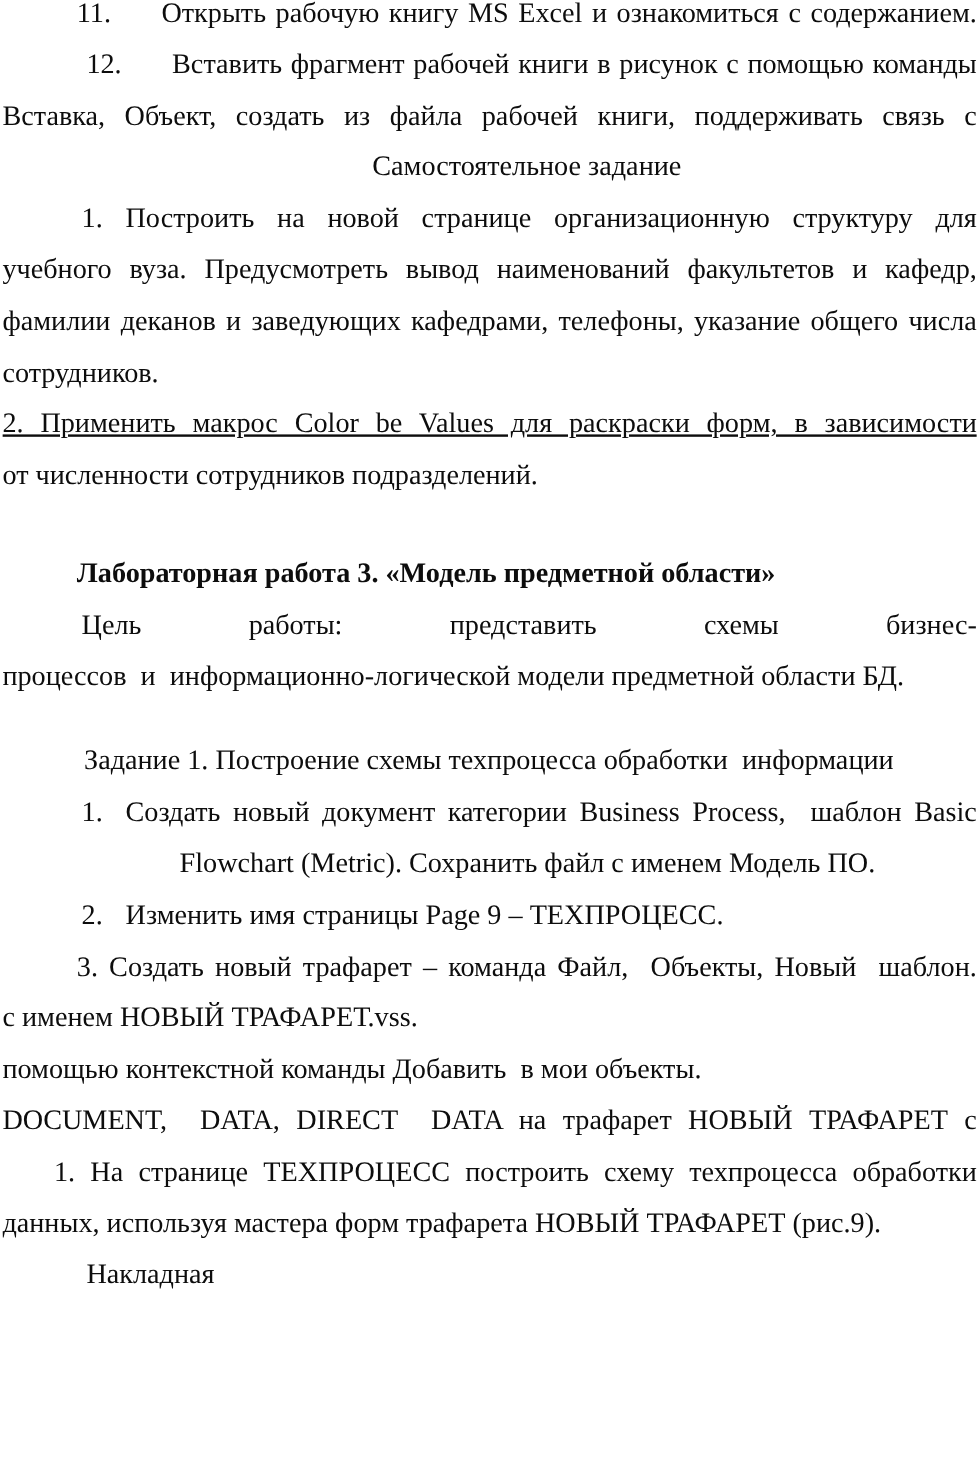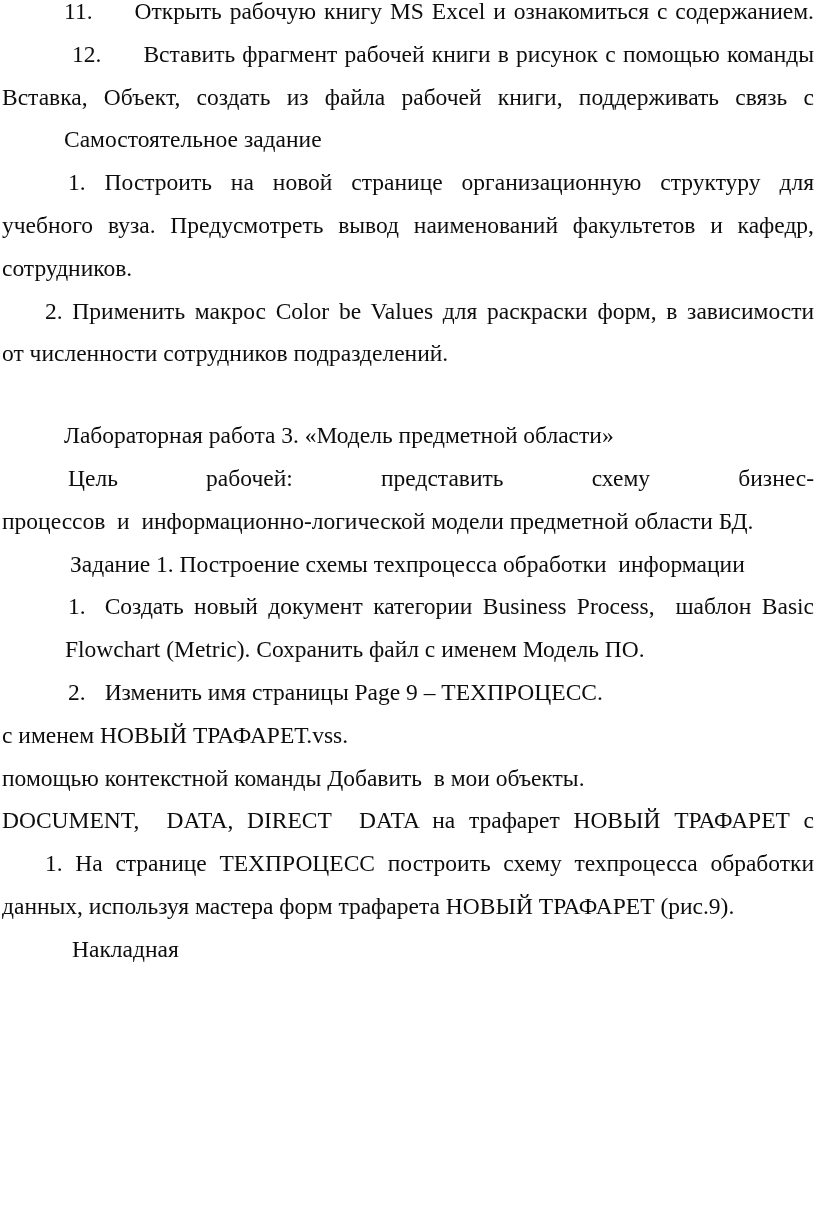--- a/index.html
+++ b/index.html
@@ -24,46 +24,48 @@
     height: 42.8px;
     line-height: 42.8px;
     overflow: hidden;
     white-space: normal;
   }
   .fill {
     text-align: justify;
     text-align-last: justify;
   }
   .bold {
-    font-weight: normal;
+    font-weight: bold;
   }
   .tab {
     display: inline-block;
     height: 1px;
   }
 </style>
 </head>
 <body style="background: rgb(255, 255, 255); color: rgb(13, 13, 13);">
 
 <div class="doc" id="doc">
     <div class="line fill" style="margin-left: 62px;"><span>11.</span><span class="tab" style="width: 42px;"></span><span>Открыть рабочую книгу MS Excel и ознакомиться с содержанием.</span></div>
     <div class="line fill" style="margin-left: 70px;"><span>12.</span><span class="tab" style="width: 42px;"></span><span>Вставить фрагмент рабочей книги в рисунок с помощью команды</span></div>
     <div class="line fill"><span>Вставка, Объект, создать из файла рабочей книги, поддерживать связь с</span></div>
-    <div class="line" style="margin-left: 62px;"><span>Самостоятельное задание</span></div>
+    <div class="line" style="margin-left: 62px; text-align: center;"><span>Самостоятельное задание</span></div>
     <div class="line fill" style="margin-left: 66px;"><span>1. Построить на новой странице организационную структуру для</span></div>
     <div class="line fill"><span>учебного вуза. Предусмотреть вывод наименований факультетов и кафедр,</span></div>
+    <div class="line fill"><span>фамилии деканов и заведующих кафедрами, телефоны, указание общего числа</span></div>
     <div class="line"><span>сотрудников.</span></div>
-    <div class="line fill" style="margin-left: 43px;"><span>2. Применить макрос Color be Values для раскраски форм, в зависимости</span></div>
+    <div class="line fill" style=" text-decoration: underline;"><span>2. Применить макрос Color be Values для раскраски форм, в зависимости</span></div>
     <div class="line"><span>от численности сотрудников подразделений.</span></div>
     <div class="line bold" style="margin-left: 62px; margin-top: 39px;"><span>Лабораторная работа 3. «Модель предметной области»</span></div>
-    <div class="line fill" style="margin-left: 66px;"><span>Цель рабочей: представить схему бизнес-</span></div>
+    <div class="line fill" style="margin-left: 66px;"><span>Цель работы: представить схемы бизнес-</span></div>
     <div class="line"><span>процессов&nbsp; и&nbsp; информационно-логической модели предметной области БД.</span></div>
-    <div class="line" style="margin-left: 68px;"><span>Задание 1. Построение схемы техпроцесса обработки&nbsp; информации</span></div>
+    <div class="line" style="margin-left: 68px; margin-top: 28px;"><span>Задание 1. Построение схемы техпроцесса обработки&nbsp; информации</span></div>
     <div class="line fill" style="margin-left: 66px;"><span>1.</span><span class="tab" style="width: 19px;"></span><span>Создать новый документ категории Business Process,&nbsp; шаблон Basic</span></div>
-    <div class="line" style="margin-left: 63px;"><span>Flowchart (Metric). Сохранить файл с именем Модель ПО.</span></div>
+    <div class="line" style="margin-left: 63px; text-align: center;"><span>Flowchart (Metric). Сохранить файл с именем Модель ПО.</span></div>
     <div class="line" style="margin-left: 66px;"><span>2.</span><span class="tab" style="width: 19px;"></span><span>Изменить имя страницы Page 9 – ТЕХПРОЦЕСС.</span></div>
+    <div class="line fill" style="margin-left: 62px;"><span>3. Создать новый трафарет – команда Файл,&nbsp; Объекты, Новый&nbsp; шаблон.</span></div>
     <div class="line"><span>с именем НОВЫЙ ТРАФАРЕТ.vss.</span></div>
     <div class="line"><span>помощью контекстной команды Добавить&nbsp; в мои объекты.</span></div>
     <div class="line fill"><span>DOCUMENT,&nbsp; DATA, DIRECT&nbsp; DATA на трафарет НОВЫЙ ТРАФАРЕТ с</span></div>
     <div class="line fill" style="margin-left: 43px;"><span>1. На странице ТЕХПРОЦЕСС построить схему техпроцесса обработки</span></div>
     <div class="line"><span>данных, используя мастера форм трафарета НОВЫЙ ТРАФАРЕТ (рис.9).</span></div>
     <div class="line" style="margin-left: 70px;"><span>Накладная</span></div>
   </div>
 
 </body></html>

